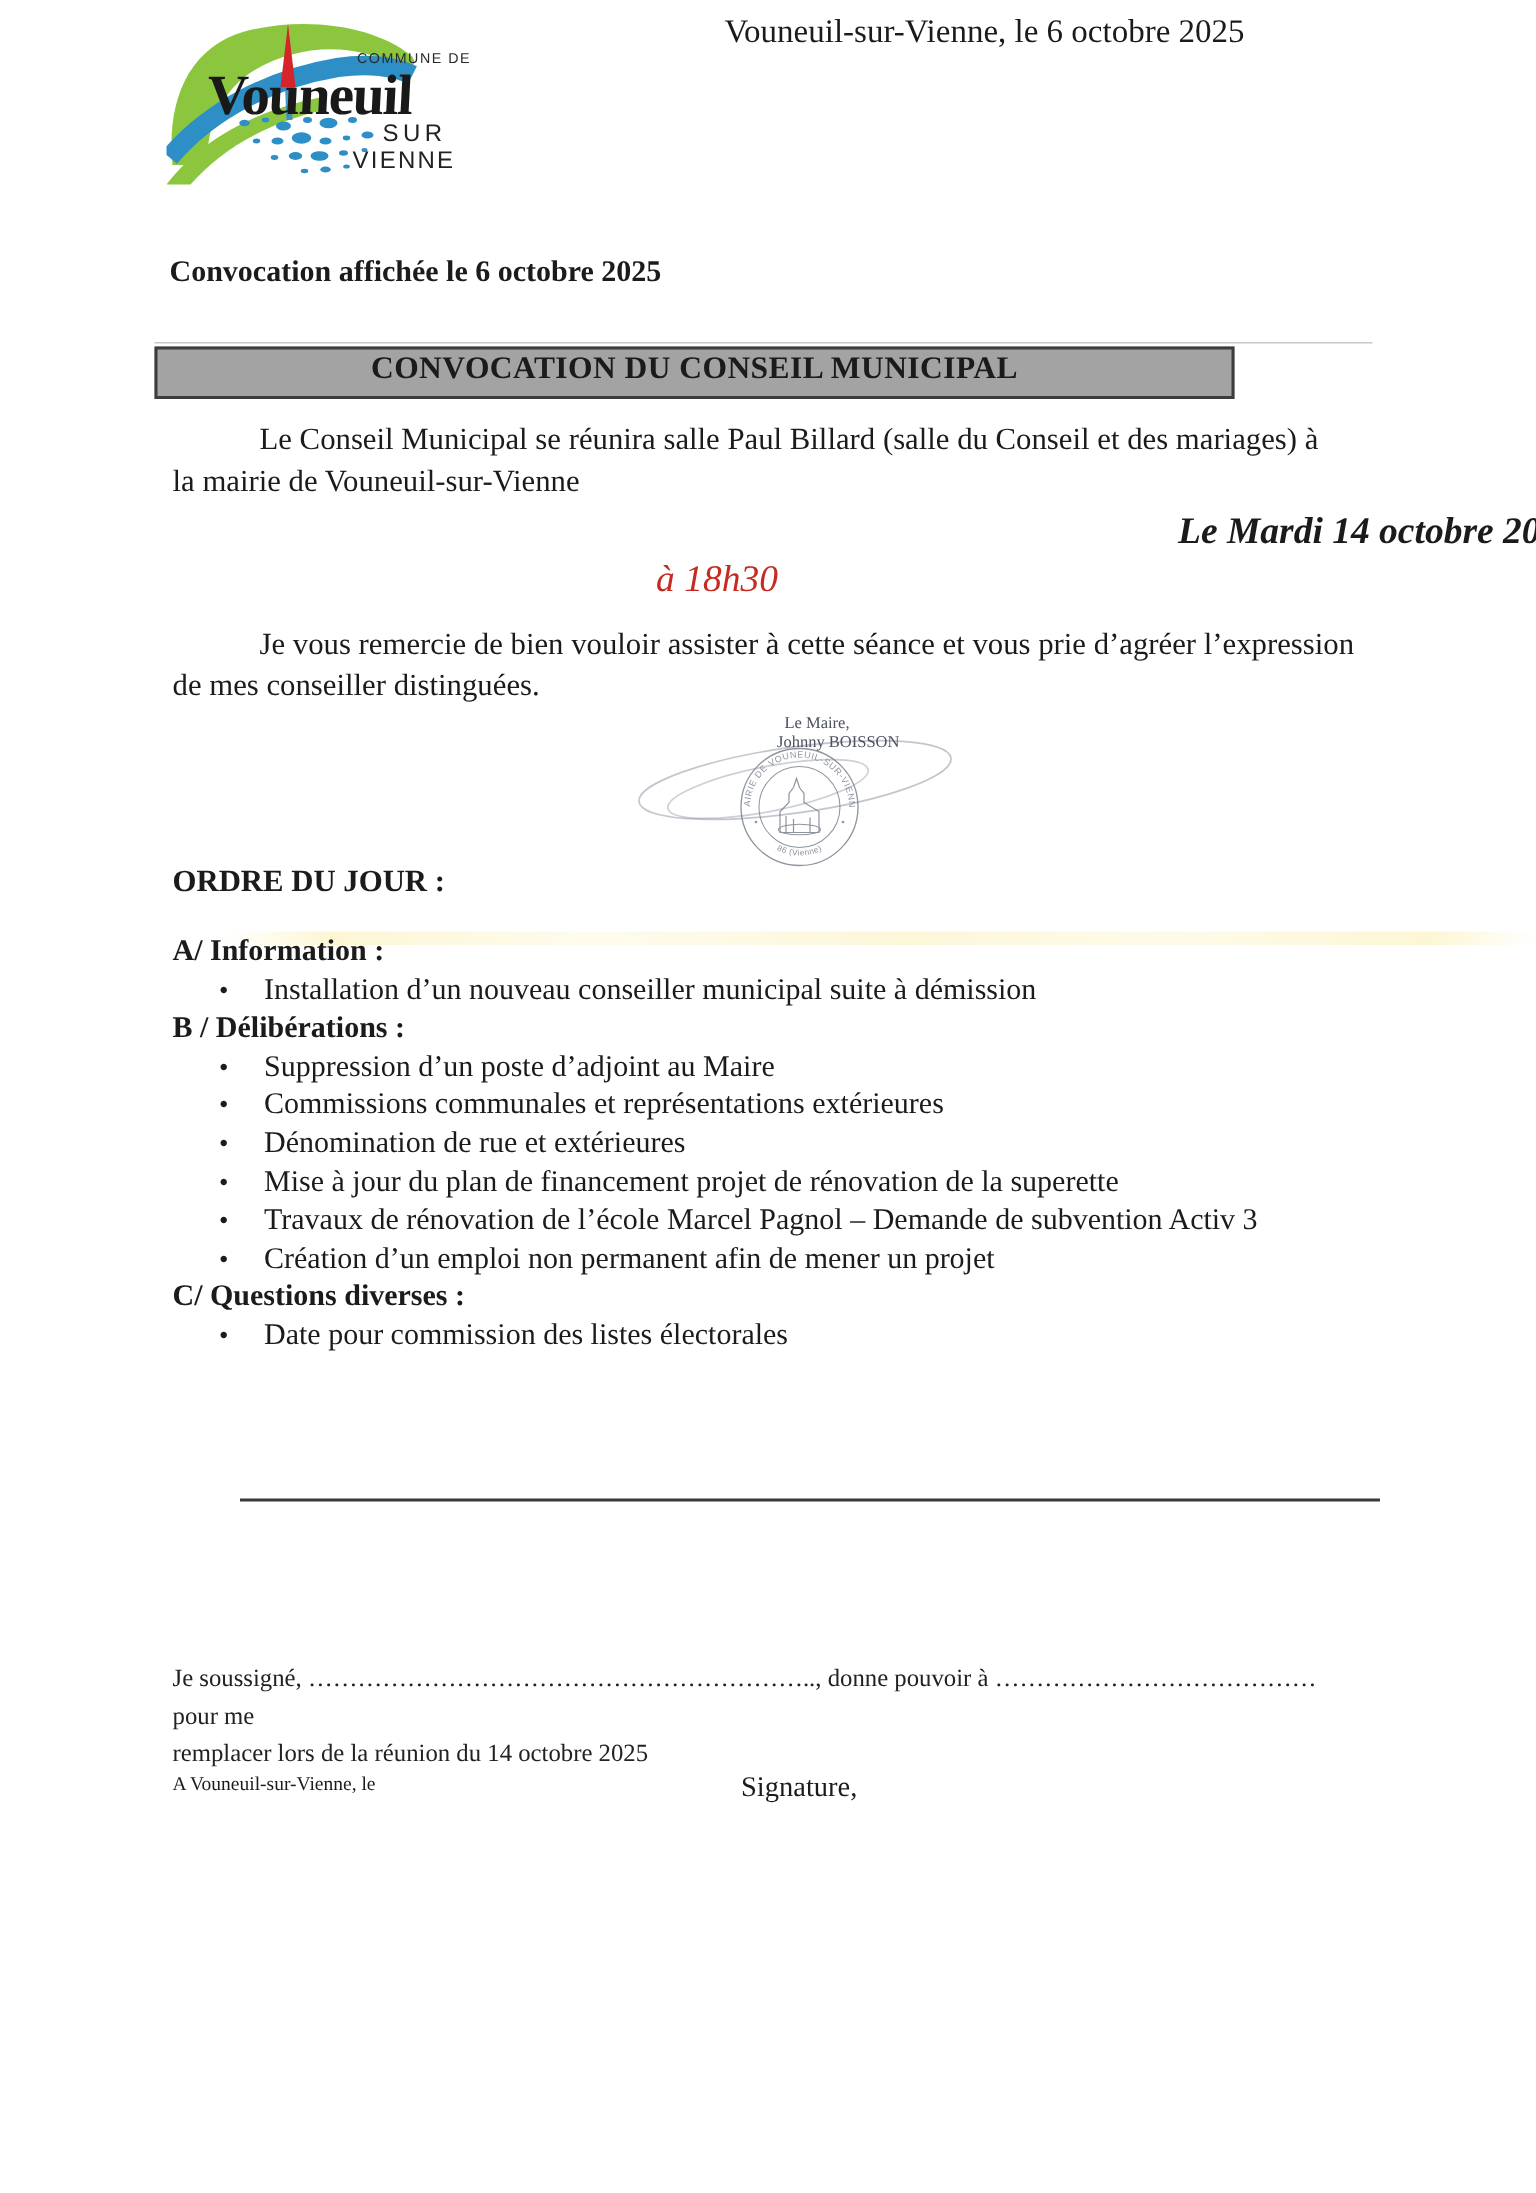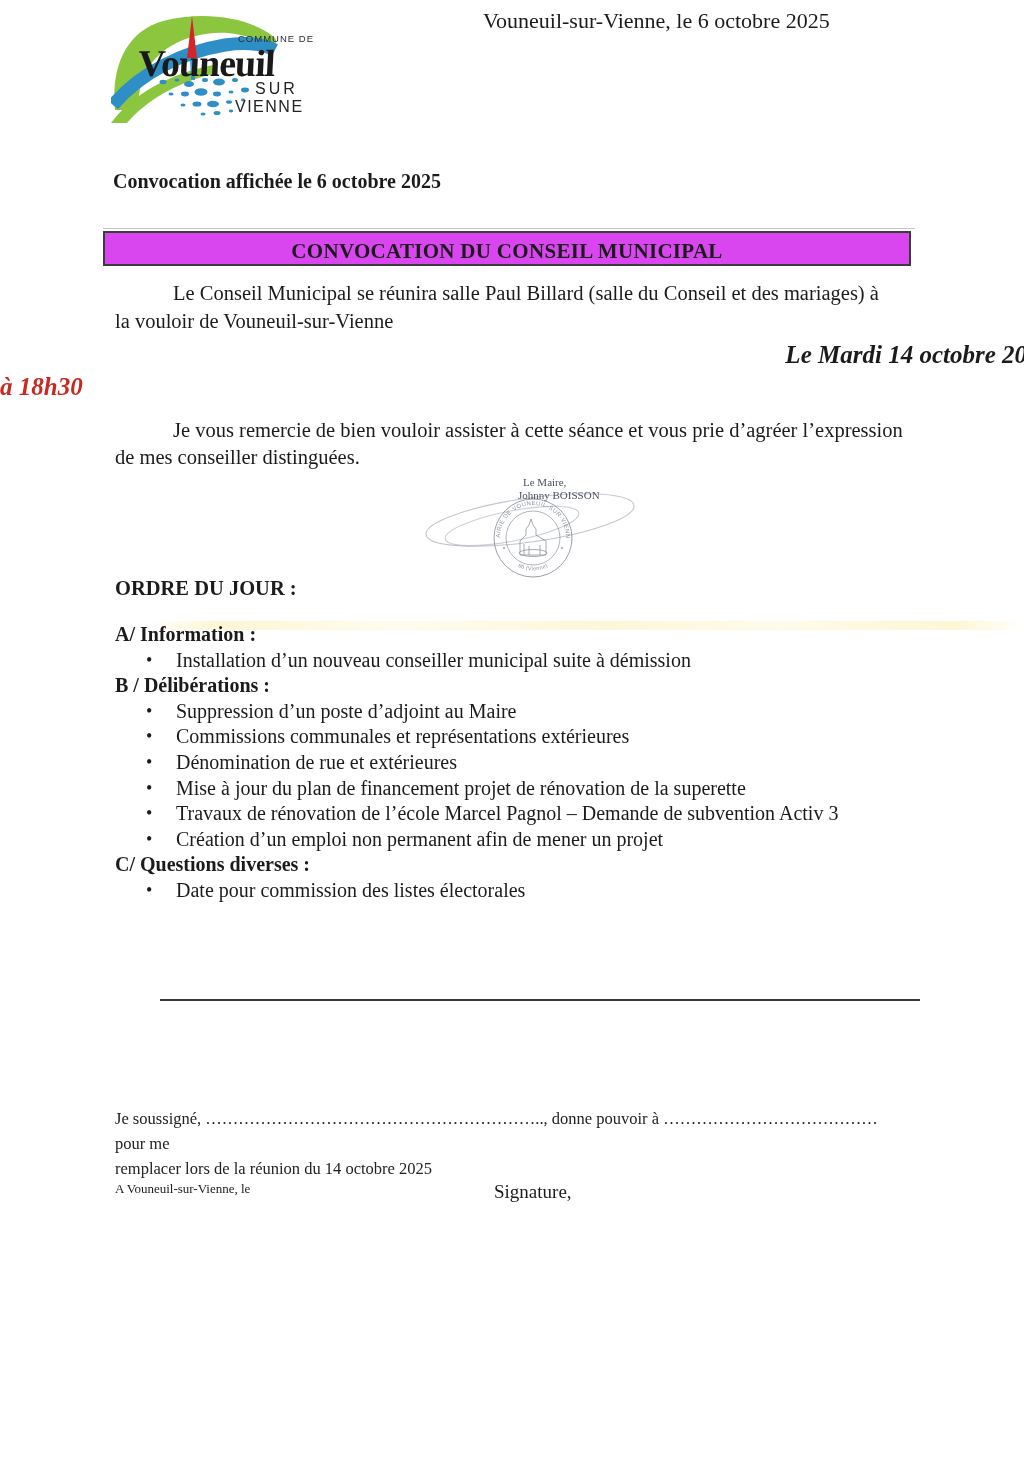--- a/index.html
+++ b/index.html
@@ -4,31 +4,31 @@
 <style>
   html,body{margin:0;padding:0;background:#fff;}
   .page{position:relative;width:1024px;height:1462px;background:#ffffff;
         font-family:"Liberation Serif", serif;color:#1b1b1b;overflow:hidden;}
   .abs{position:absolute;}
 
   .date-line{left:483px;top:8px;font-size:22px;}
   .posted-line{left:113px;top:170px;font-size:20px;font-weight:bold;}
 
   .box-ghost-line{left:103px;top:228px;width:812px;height:1px;background:#9a9a9a;opacity:.55;}
-  .title-box{left:103px;top:231px;width:808px;height:35px;border:2px solid #3c3c3c;
-             box-sizing:border-box;display:flex;align-items:flex-end;justify-content:center;
-             font-size:21px;font-weight:bold;letter-spacing:.3px;background:#d946ef;}
+  .title-box{left:103px;top:231px;width:720px;height:35px;border:2px solid #3c3c3c;
+             box-sizing:border-box;display:flex;align-items:flex-start;justify-content:center;
+             font-size:21px;font-weight:bold;letter-spacing:.3px;background:#a3a3a3;}
 
   .intro{left:115px;top:279px;width:810px;font-size:20.5px;line-height:28px;}
   .indent{padding-left:58px;}
 
   .meeting-date{left:0;top:341px;width:1024px;text-align:right;
                 font-size:25px;font-weight:bold;font-style:italic;padding-left:28px;}
-  .meeting-time{left:0;top:373px;width:956px;text-align:left;
-                font-size:25px;font-weight:bold;font-style:italic;}
+  .meeting-time{left:0;top:373px;width:956px;text-align:center;
+                font-size:25px;font-weight:normal;font-style:italic;}
 
   .thanks{left:115px;top:417px;width:812px;font-size:20.5px;line-height:27px;}
 
   .sig-block{left:420px;top:468px;width:300px;height:120px;}
   .sig-title{position:absolute;left:103px;top:8px;font-size:11px;color:#4c5160;}
   .sig-name{position:absolute;left:98px;top:21px;font-size:11px;color:#4c5160;}
   .sig-svg{position:absolute;left:0;top:0;}
 
   .agenda-title{left:115px;top:577px;font-size:20.5px;font-weight:bold;}
   .scan-band{left:150px;top:621px;width:874px;height:9px;
@@ -92,21 +92,21 @@
 
   <div class="abs posted-line">Convocation affichée le 6 octobre 2025</div>
 
   <div class="abs box-ghost-line"></div>
   <div class="abs title-box">
     <span>CONVOCATION DU CONSEIL MUNICIPAL</span>
   </div>
 
   <div class="abs intro">
     <div class="indent">Le Conseil Municipal se réunira salle Paul Billard (salle du Conseil et des mariages) à</div>
-    <div>la vouloir de Vouneuil-sur-Vienne</div>
+    <div>la mairie de Vouneuil-sur-Vienne</div>
   </div>
 
   <div class="abs meeting-date">Le Mardi 14 octobre 2025</div>
   <div class="abs meeting-time" style="color:#c62b22;">à 18h30</div>
 
   <div class="abs thanks">
     <div class="indent">Je vous remercie de bien vouloir assister à cette séance et vous prie d’agréer l’expression</div>
     <div>de mes conseiller distinguées.</div>
   </div>
 

